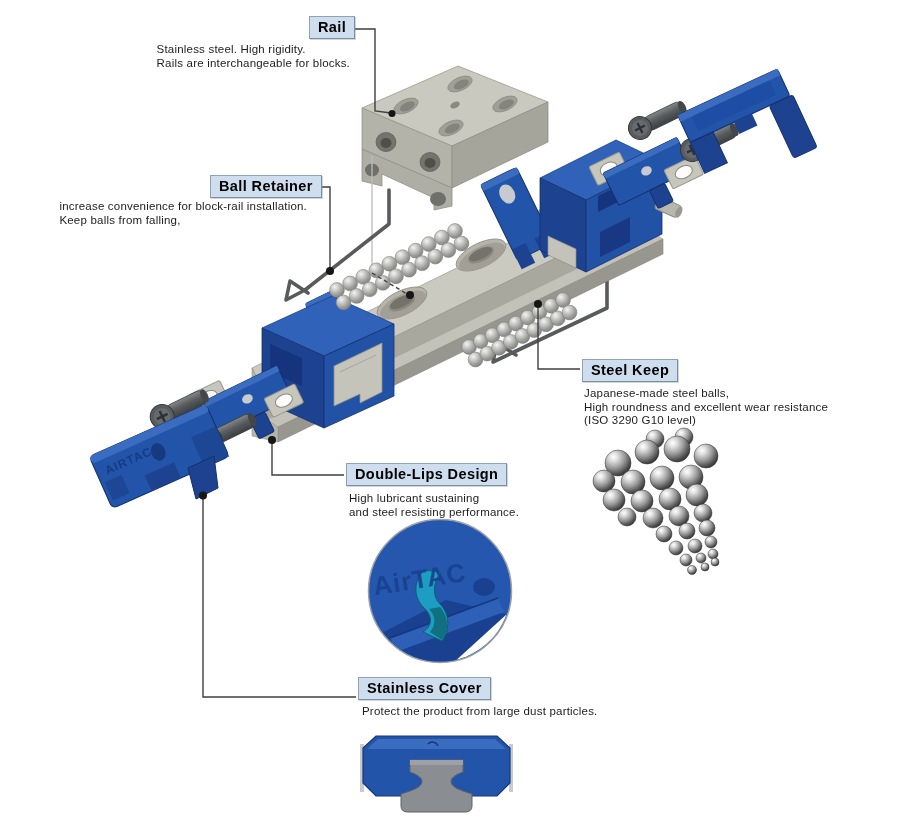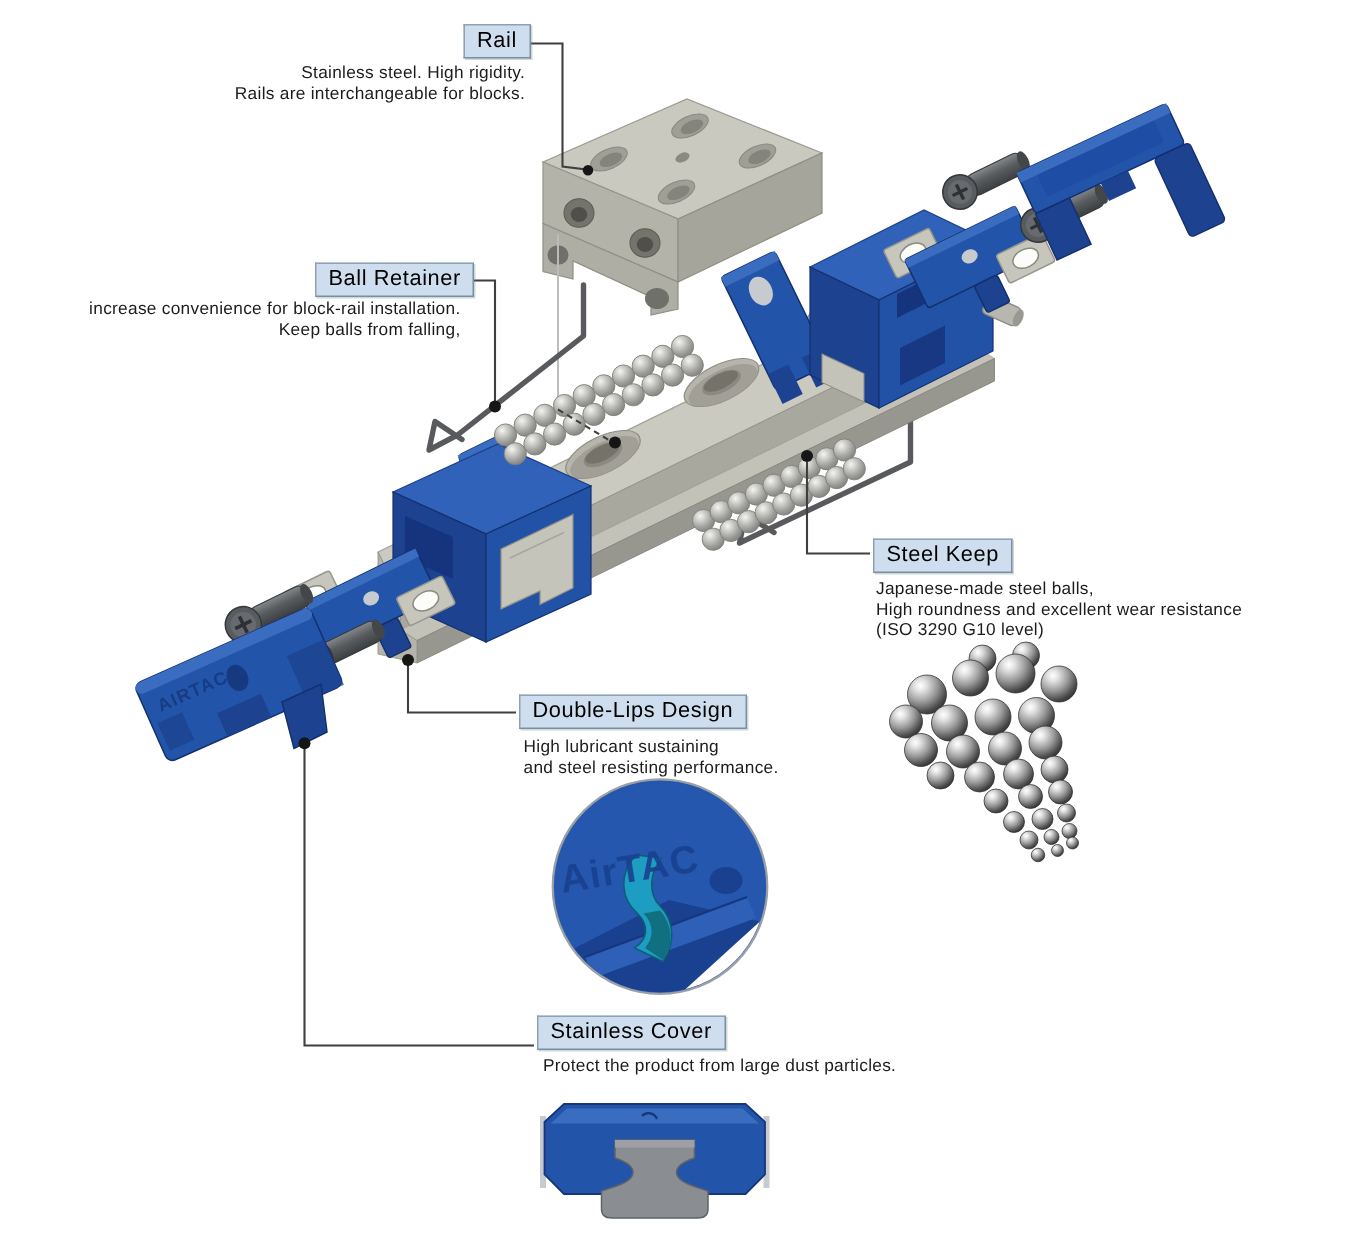--- a/index.html
+++ b/index.html
@@ -3,25 +3,25 @@
 <meta charset="utf-8">
 <style>
   html,body{margin:0;padding:0;}
   body{width:912px;height:837px;position:relative;background:#ffffff;
        font-family:"Liberation Sans",sans-serif;overflow:hidden;}
   .stage{position:absolute;inset:0;width:912px;height:837px;}
   svg.canvas{position:absolute;left:0;top:0;}
   .callout-box{position:absolute;background:#cfdeee;border:1px solid #8ea2b2;
        border-bottom-color:#7a8f9f;border-right-color:#7a8f9f;
        box-shadow:1px 1px 0 rgba(120,140,155,.35);
-       padding:2px 8px 3px;font-weight:normal;font-size:14.5px;letter-spacing:.4px;
+       padding:2px 8px 3px;font-weight:bold;font-size:14.5px;letter-spacing:.4px;
        color:#000;white-space:nowrap;z-index:3;}
   .desc{position:absolute;font-size:11.5px;line-height:13.5px;color:#1c1c1c;
        white-space:nowrap;letter-spacing:.2px;z-index:3;}
-  .desc.right{text-align:right;}
+  .desc.right{}
 </style>
 </head>
 <body>
 
 <div class="stage">
 
 <svg class="canvas" width="912" height="837" viewBox="0 0 912 837">
   <defs>
     <radialGradient id="ballGrad" cx="0.35" cy="0.3" r="0.8">
       <stop offset="0" stop-color="#f4f4f0"></stop>

